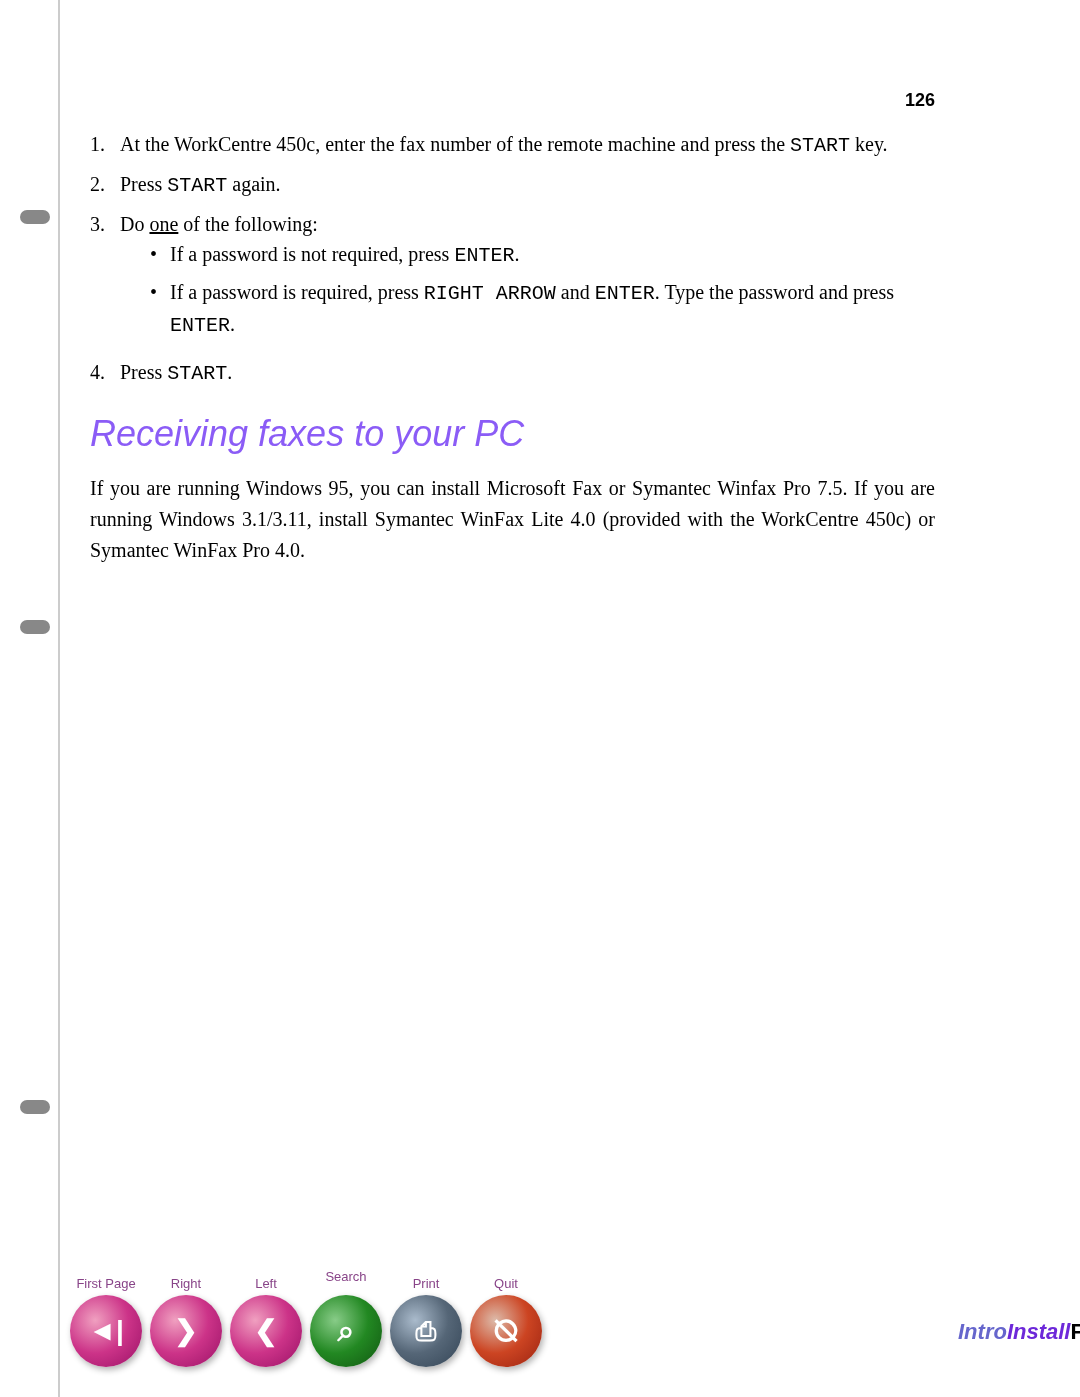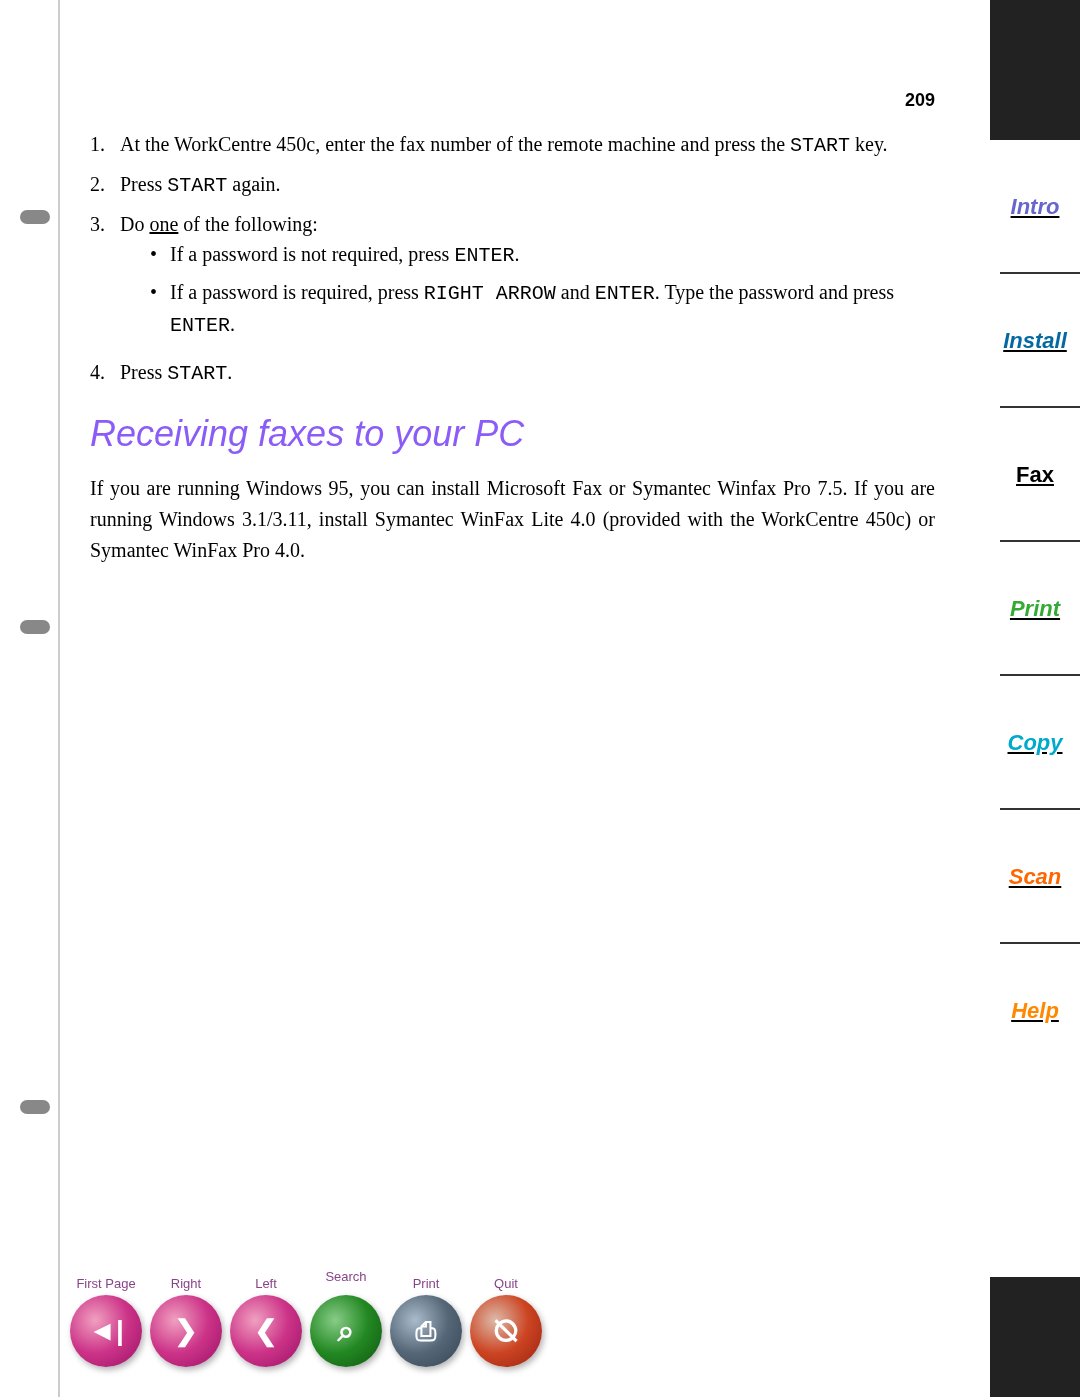--- a/index.html
+++ b/index.html
@@ -33,29 +33,28 @@
       border-radius: 7px;
     }
 
     .binding-hole-1 { top: 210px; }
     .binding-hole-2 { top: 620px; }
     .binding-hole-3 { top: 1100px; }
 
     
     .right-sidebar {
       position: absolute;
-      right: 0;
+      right: 12px;
       top: 0;
       width: 110px;
       height: 100%;
       background: #ffffff;
       display: flex;
-      flex-direction: column;
+      flex-direction: row;
       align-items: flex-end;
-      text-decoration: underline;
     }
 
     .sidebar-tab {
       width: 90px;
       height: 130px;
       display: flex;
       align-items: center;
       justify-content: center;
       cursor: pointer;
       position: relative;
@@ -63,21 +62,21 @@
     }
 
     .sidebar-tab-label {
       font-family: Arial, sans-serif;
       font-style: italic;
       font-size: 22px;
       font-weight: bold;
     }
 
     .tab-intro { color: #6666cc; }
-    .tab-install { color: #0369a1; }
+    .tab-install { color: #6d28d9; }
     .tab-fax { color: #000000; font-style: normal; }
     .tab-print { color: #33aa33; }
     .tab-copy { color: #00aacc; }
     .tab-scan { color: #ff6600; }
     .tab-help { color: #ff8800; }
 
     .tab-divider {
       width: 80px;
       height: 2px;
       background: #333333;
@@ -321,21 +320,21 @@
   <div class="tab-divider"></div>
 
   <div class="sidebar-tab">
     <span class="sidebar-tab-label tab-help">Help</span>
   </div>
 
   <div class="sidebar-bottom-block"></div>
 </div>
 
 <div class="main-content">
-  <div class="page-number">209</div>
+  <div class="page-number">126</div>
 
   <ol class="numbered-list">
     <li>
       <span class="list-num">1.</span>
       <span class="list-content">
         At the WorkCentre 450c, enter the fax number of the remote machine and press the <span class="mono">START</span> key.
       </span>
     </li>
     <li>
       <span class="list-num">2.</span>

